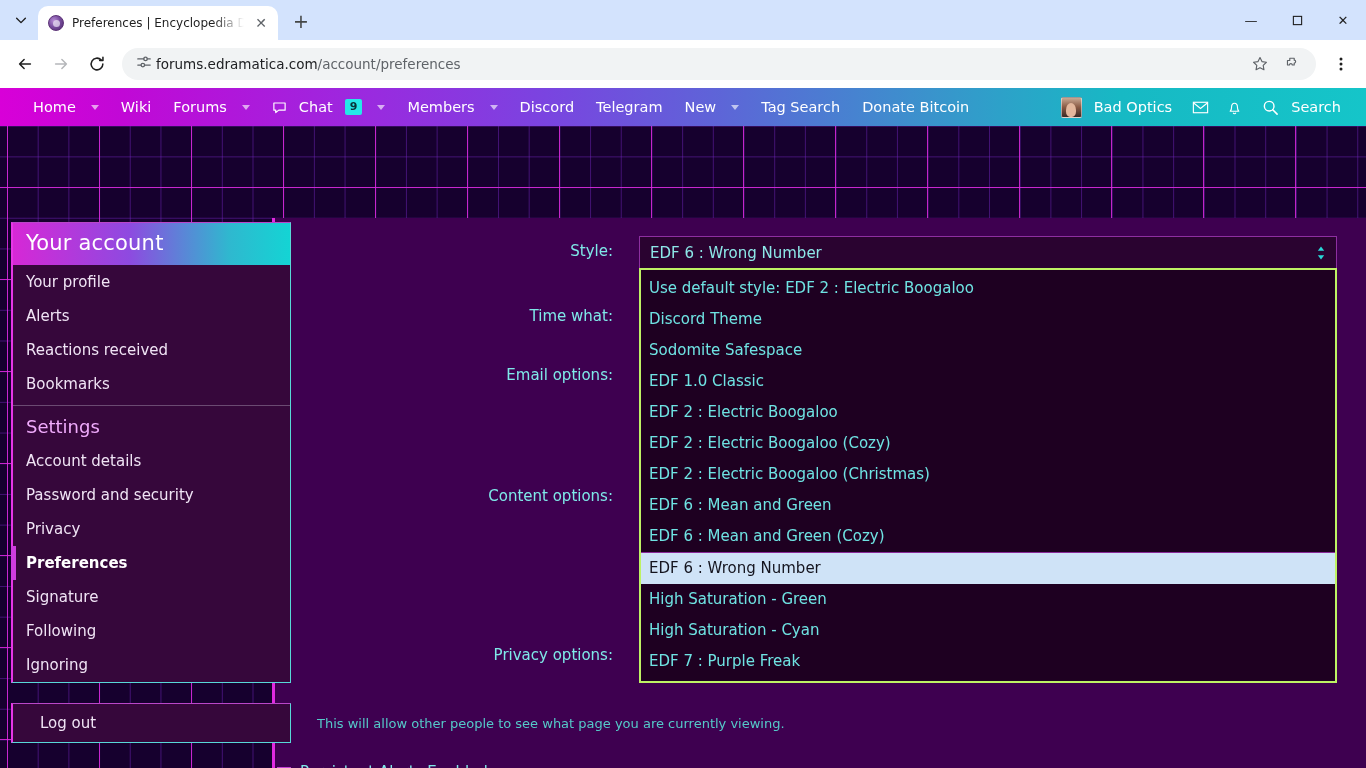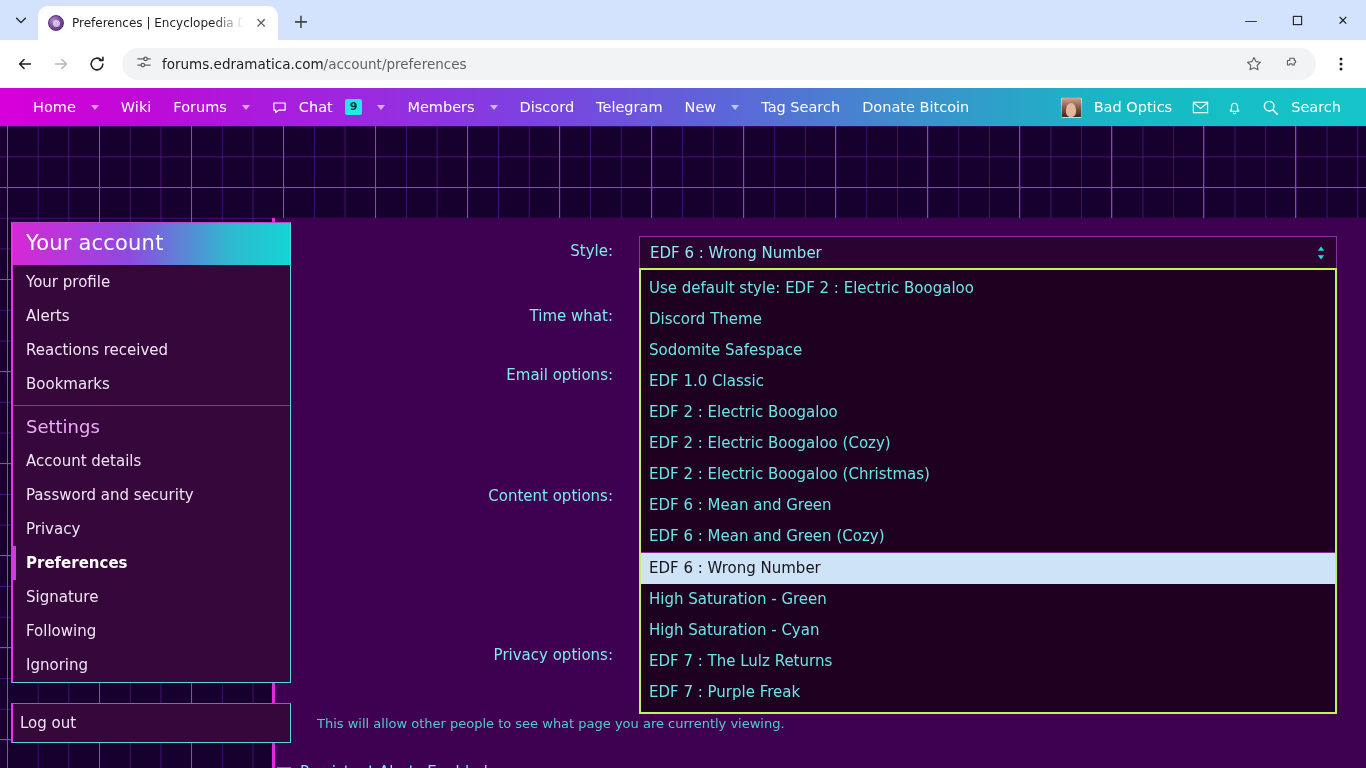--- a/index.html
+++ b/index.html
@@ -110,21 +110,21 @@
   .tb-icon.disabled { color: #b5b7ba; }
   .omnibox {
     flex: 1 1 auto;
     height: 32px;
     background: #f1f3f4;
     border-radius: 16px;
     display: flex;
     align-items: center;
     padding: 0 10px 0 14px;
     margin: 0 6px;
-    gap: 10px;
+    gap: 4px;
   }
   .omnibox .url {
     font-size: 13.5px;
     color: #5f6368;
     flex: 1 1 auto;
     white-space: nowrap;
     overflow: hidden;
   }
   .omnibox .url b { color:#202124; font-weight:400; }
   .star, .ext, .kebab {
@@ -262,21 +262,21 @@
     padding: 6px 13px 7px 13px;
   }
   .sb-logout {
     margin-top: 20px;
     background: #36073b;
     border: 1px solid #ba46c9;
     border-left: 2px solid #e736e7;
     border-right: 1px solid #58d8d8;
     border-bottom: 1px solid #58d8d8;
   }
-  .sb-logout .sb-item { padding: 10px 7px; }
+  .sb-logout .sb-item { padding: 10px 27px; }
 
   
   .content {
     position: absolute;
     left: 272px; top: 130px;
     width: 1094px;
     height: 598px;
     background: #3e0050;
     border-left: 3px solid #e02ae0;
     z-index: 3;
@@ -607,19 +607,18 @@
         <div class="dd-item">Sodomite Safespace</div>
         <div class="dd-item">EDF 1.0 Classic</div>
         <div class="dd-item">EDF 2 : Electric Boogaloo</div>
         <div class="dd-item">EDF 2 : Electric Boogaloo (Cozy)</div>
         <div class="dd-item">EDF 2 : Electric Boogaloo (Christmas)</div>
         <div class="dd-item">EDF 6 : Mean and Green</div>
         <div class="dd-item">EDF 6 : Mean and Green (Cozy)</div>
         <div class="dd-item selected">EDF 6 : Wrong Number</div>
         <div class="dd-item">High Saturation - Green</div>
         <div class="dd-item">High Saturation - Cyan</div>
-        <div class="dd-item">EDF 7 : The Lulz Returns</div>
         <div class="dd-item">EDF 7 : Purple Freak</div>
       </div>
 
     </div>
   </div>
 </div>
 
 </body></html>

